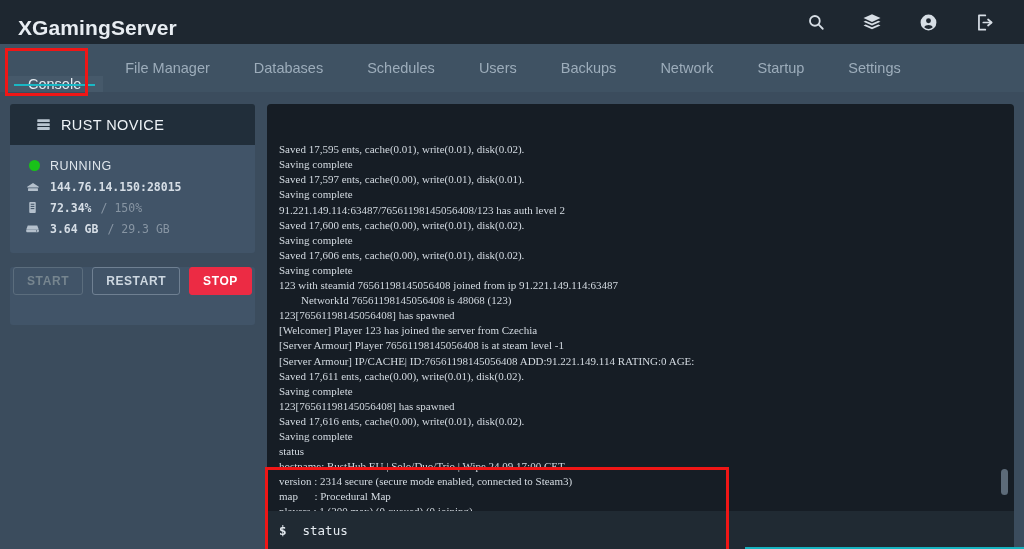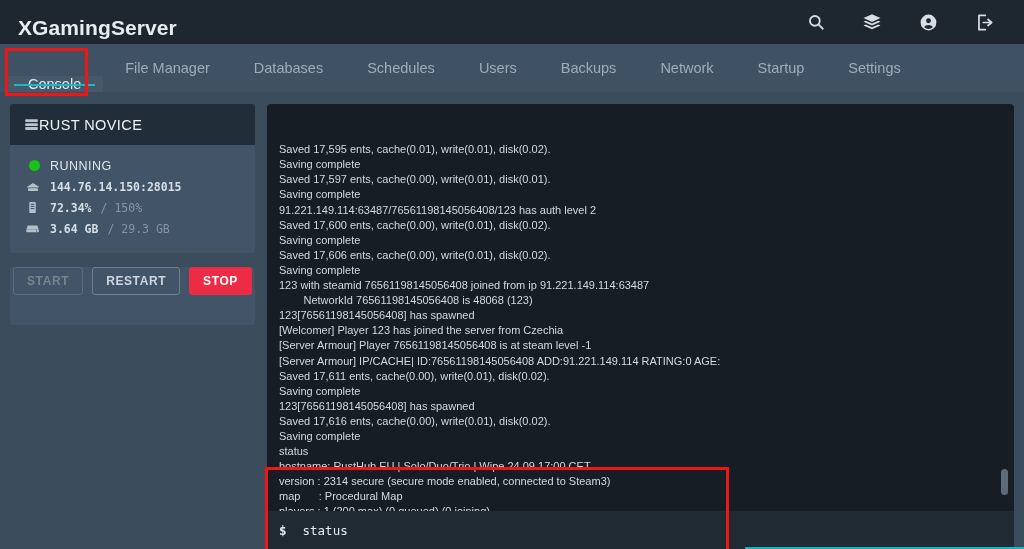--- a/index.html
+++ b/index.html
@@ -95,21 +95,22 @@
   .card {
     border-radius: 3px;
     overflow: hidden;
     margin-bottom: 14px;
   }
   #server-card-head {
     background: #212e3a;
     height: 41px;
     display: flex;
     align-items: center;
-    padding: 0 14px;
+    gap: 10px;
+    padding: 0 26px;
   }
   #server-card-head .glyph { color: #b9c5d0; display: flex; }
   #server-name {
     color: #eef3f7;
     font-size: 14.5px;
     letter-spacing: .4px;
   }
   #server-card-body {
     background: #415468;
     padding: 10px 14px 14px 14px;
@@ -177,21 +178,21 @@
     flex-direction: column;
     position: relative;
   }
   #console {
     flex: 1;
     background: #161d25;
     border-radius: 4px 4px 0 0;
     padding: 8px 12px 0 12px;
     overflow: hidden;
     position: relative;
-    font-family: Liberation Sans, sans-serif;
+    font-family: Liberation Serif, serif;
     font-size: 11px;
     line-height: 15.1px;
     color: #d3dae1;
     white-space: pre;
   }
   #console-lines { }
   .cline { white-space: pre; }
 
   #console-scrollbar {
     position: absolute;

